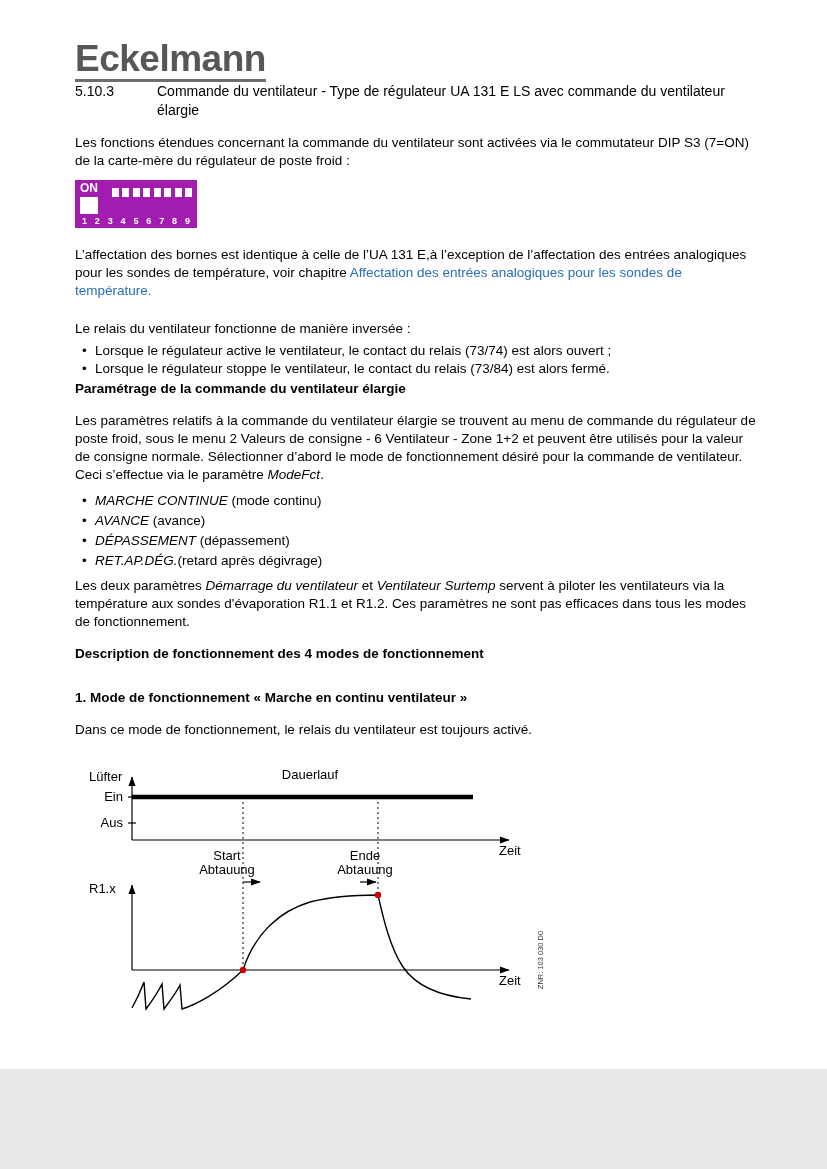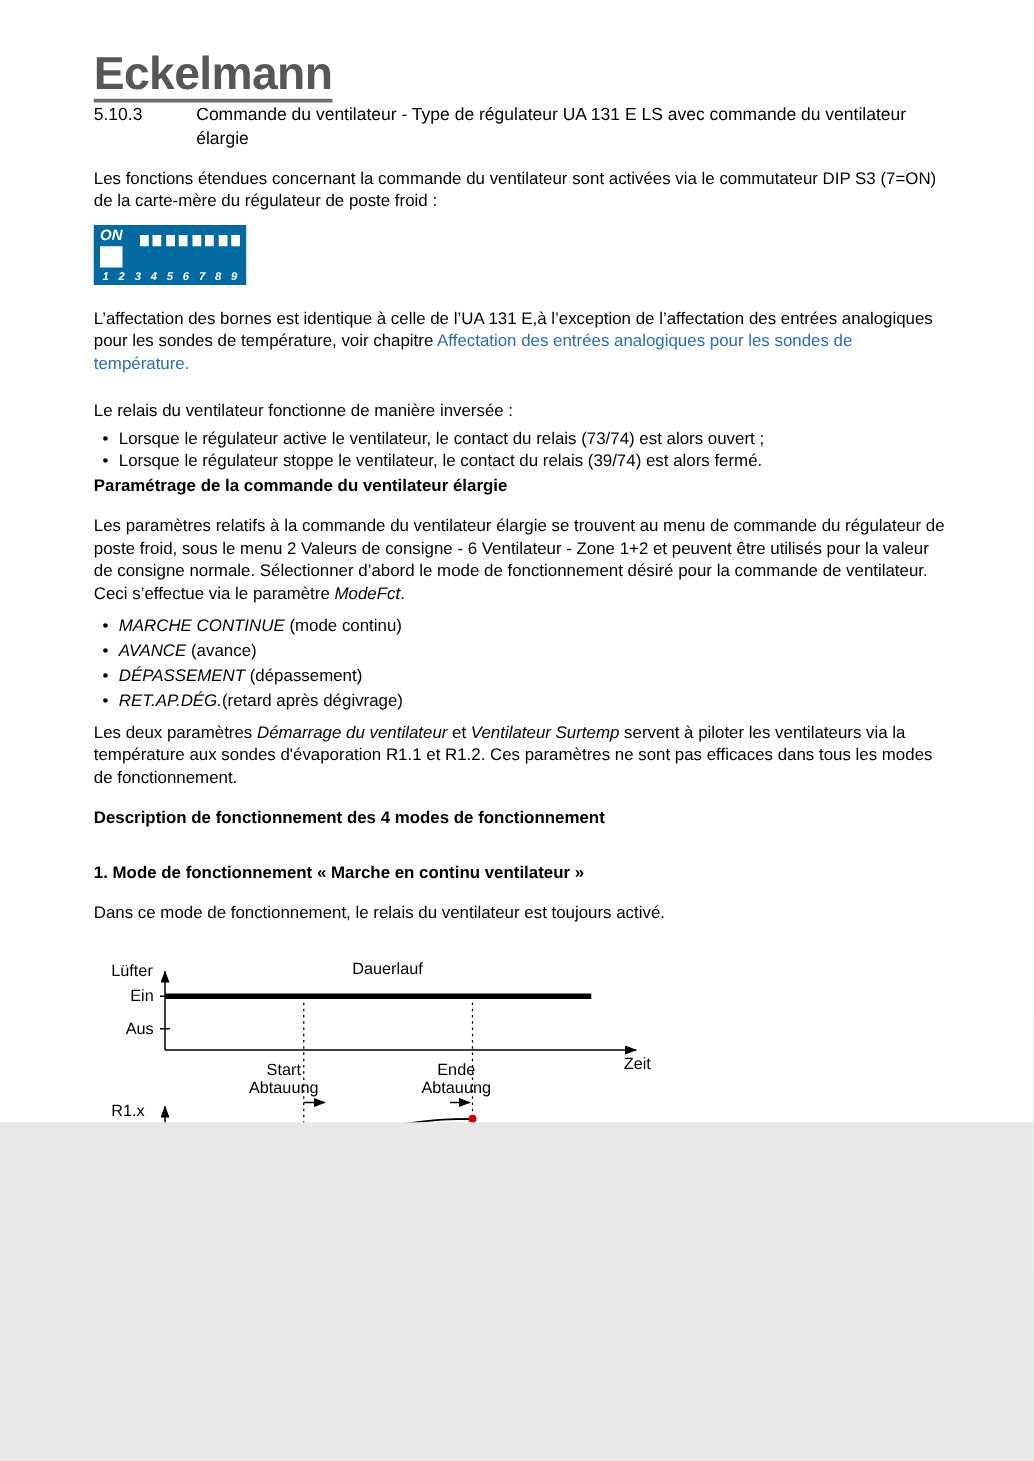--- a/index.html
+++ b/index.html
@@ -1,19 +1,19 @@
 <!DOCTYPE html>
 <html><head>
 <meta charset="utf-8">
 <style>
   * { margin:0; padding:0; box-sizing:border-box; }
   html,body { background:#e8e8e8; }
   body { font-family:"Liberation Sans", sans-serif; }
   .page {
-    position:relative; width:827px; height:898px; margin:0 auto;
+    position:relative; width:827px; height:1069px; margin:0 auto;
     background:#ffffff; overflow:hidden; color:#000;
     font-size:13.5px; line-height:18px;
   }
   .content { position:absolute; left:75px; right:70px; top:0; }
 
   
   .logo {
     display:inline-block; margin-top:40px;
     font-size:37px; line-height:38px; font-weight:700; letter-spacing:-0.5px;
     color:#57575a; border-bottom:3px solid #6e6e71; padding-bottom:1px;
@@ -32,22 +32,21 @@
 
   
   .bullets { margin-top:4px; }
   .bullet-row { position:relative; padding-left:20px; margin-top:0; }
   .bullet-row::before { content:"•"; position:absolute; left:7px; top:0; }
   .bullets-modes .bullet-row { margin-top:2px; }
 
   
   .dip {
     position:relative; width:122px; height:48px; margin-top:10px;
-    background:#0369a1;
-    font-style:italic;
+    background:#a21caf;
   }
   .dip-on { position:absolute; top:2px; left:5px; color:#fff; font-weight:700; font-size:12px; line-height:13px; }
   .dip-knob { position:absolute; width:7px; height:9px; background:#fff; }
   .dip-knob[data-state="up"] { top:8px; }
   .dip-knob[data-state="down"] { top:24px; }
   .dip-knob.big { width:18px; height:17px; }
   .dip-knob.big[data-state="down"] { top:17px; }
   .dip-nums { position:absolute; left:0; right:0; bottom:1px; display:flex; justify-content:space-between; padding:0 7px; }
   .dip-nums span { color:#fff; font-weight:700; font-size:9px; line-height:11px; }
 
@@ -100,21 +99,21 @@
         <span>8</span>
         <span>9</span>
       </div>
     </div>
 
     <p class="body-p" style="margin-top:18px"><span>L’affectation des bornes est identique à celle de l’UA 131 E,à l’exception de l’affectation des entrées analogiques pour les sondes de température, voir chapitre </span><a class="doclink">Affectation des entrées analogiques pour les sondes de température.</a></p>
 
     <p class="body-p" style="margin-top:20px">Le relais du ventilateur fonctionne de manière inversée :</p>
     <div class="bullets">
       <div class="bullet-row">Lorsque le régulateur active le ventilateur, le contact du relais (73/74) est alors ouvert ;</div>
-      <div class="bullet-row">Lorsque le régulateur stoppe le ventilateur, le contact du relais (39/74) est alors fermé.</div>
+      <div class="bullet-row">Lorsque le régulateur stoppe le ventilateur, le contact du relais (73/84) est alors fermé.</div>
     </div>
 
     <p class="body-p bold no-gap" style="margin-top:2px">Paramétrage de la commande du ventilateur élargie</p>
     <p class="body-p no-gap"><span>Les paramètres relatifs à la commande du ventilateur élargie se trouvent au menu de commande du régulateur de poste froid, sous le menu 2 Valeurs de consigne - 6 Ventilateur - Zone 1+2 et peuvent être utilisés pour la valeur de consigne normale. Sélectionner d’abord le mode de fonctionnement désiré pour la commande de ventilateur. Ceci s’effectue via le paramètre </span><span class="ital">ModeFct</span><span>.</span></p>
 
     <div class="bullets bullets-modes" style="margin-top:8px">
       <div class="bullet-row"><span class="ital">MARCHE CONTINUE</span><span> (mode continu)</span></div>
       <div class="bullet-row"><span class="ital">AVANCE</span><span> (avance)</span></div>
       <div class="bullet-row"><span class="ital">DÉPASSEMENT</span><span> (dépassement)</span></div>
       <div class="bullet-row"><span class="ital">RET.AP.DÉG.</span><span>(retard après dégivrage)</span></div>

